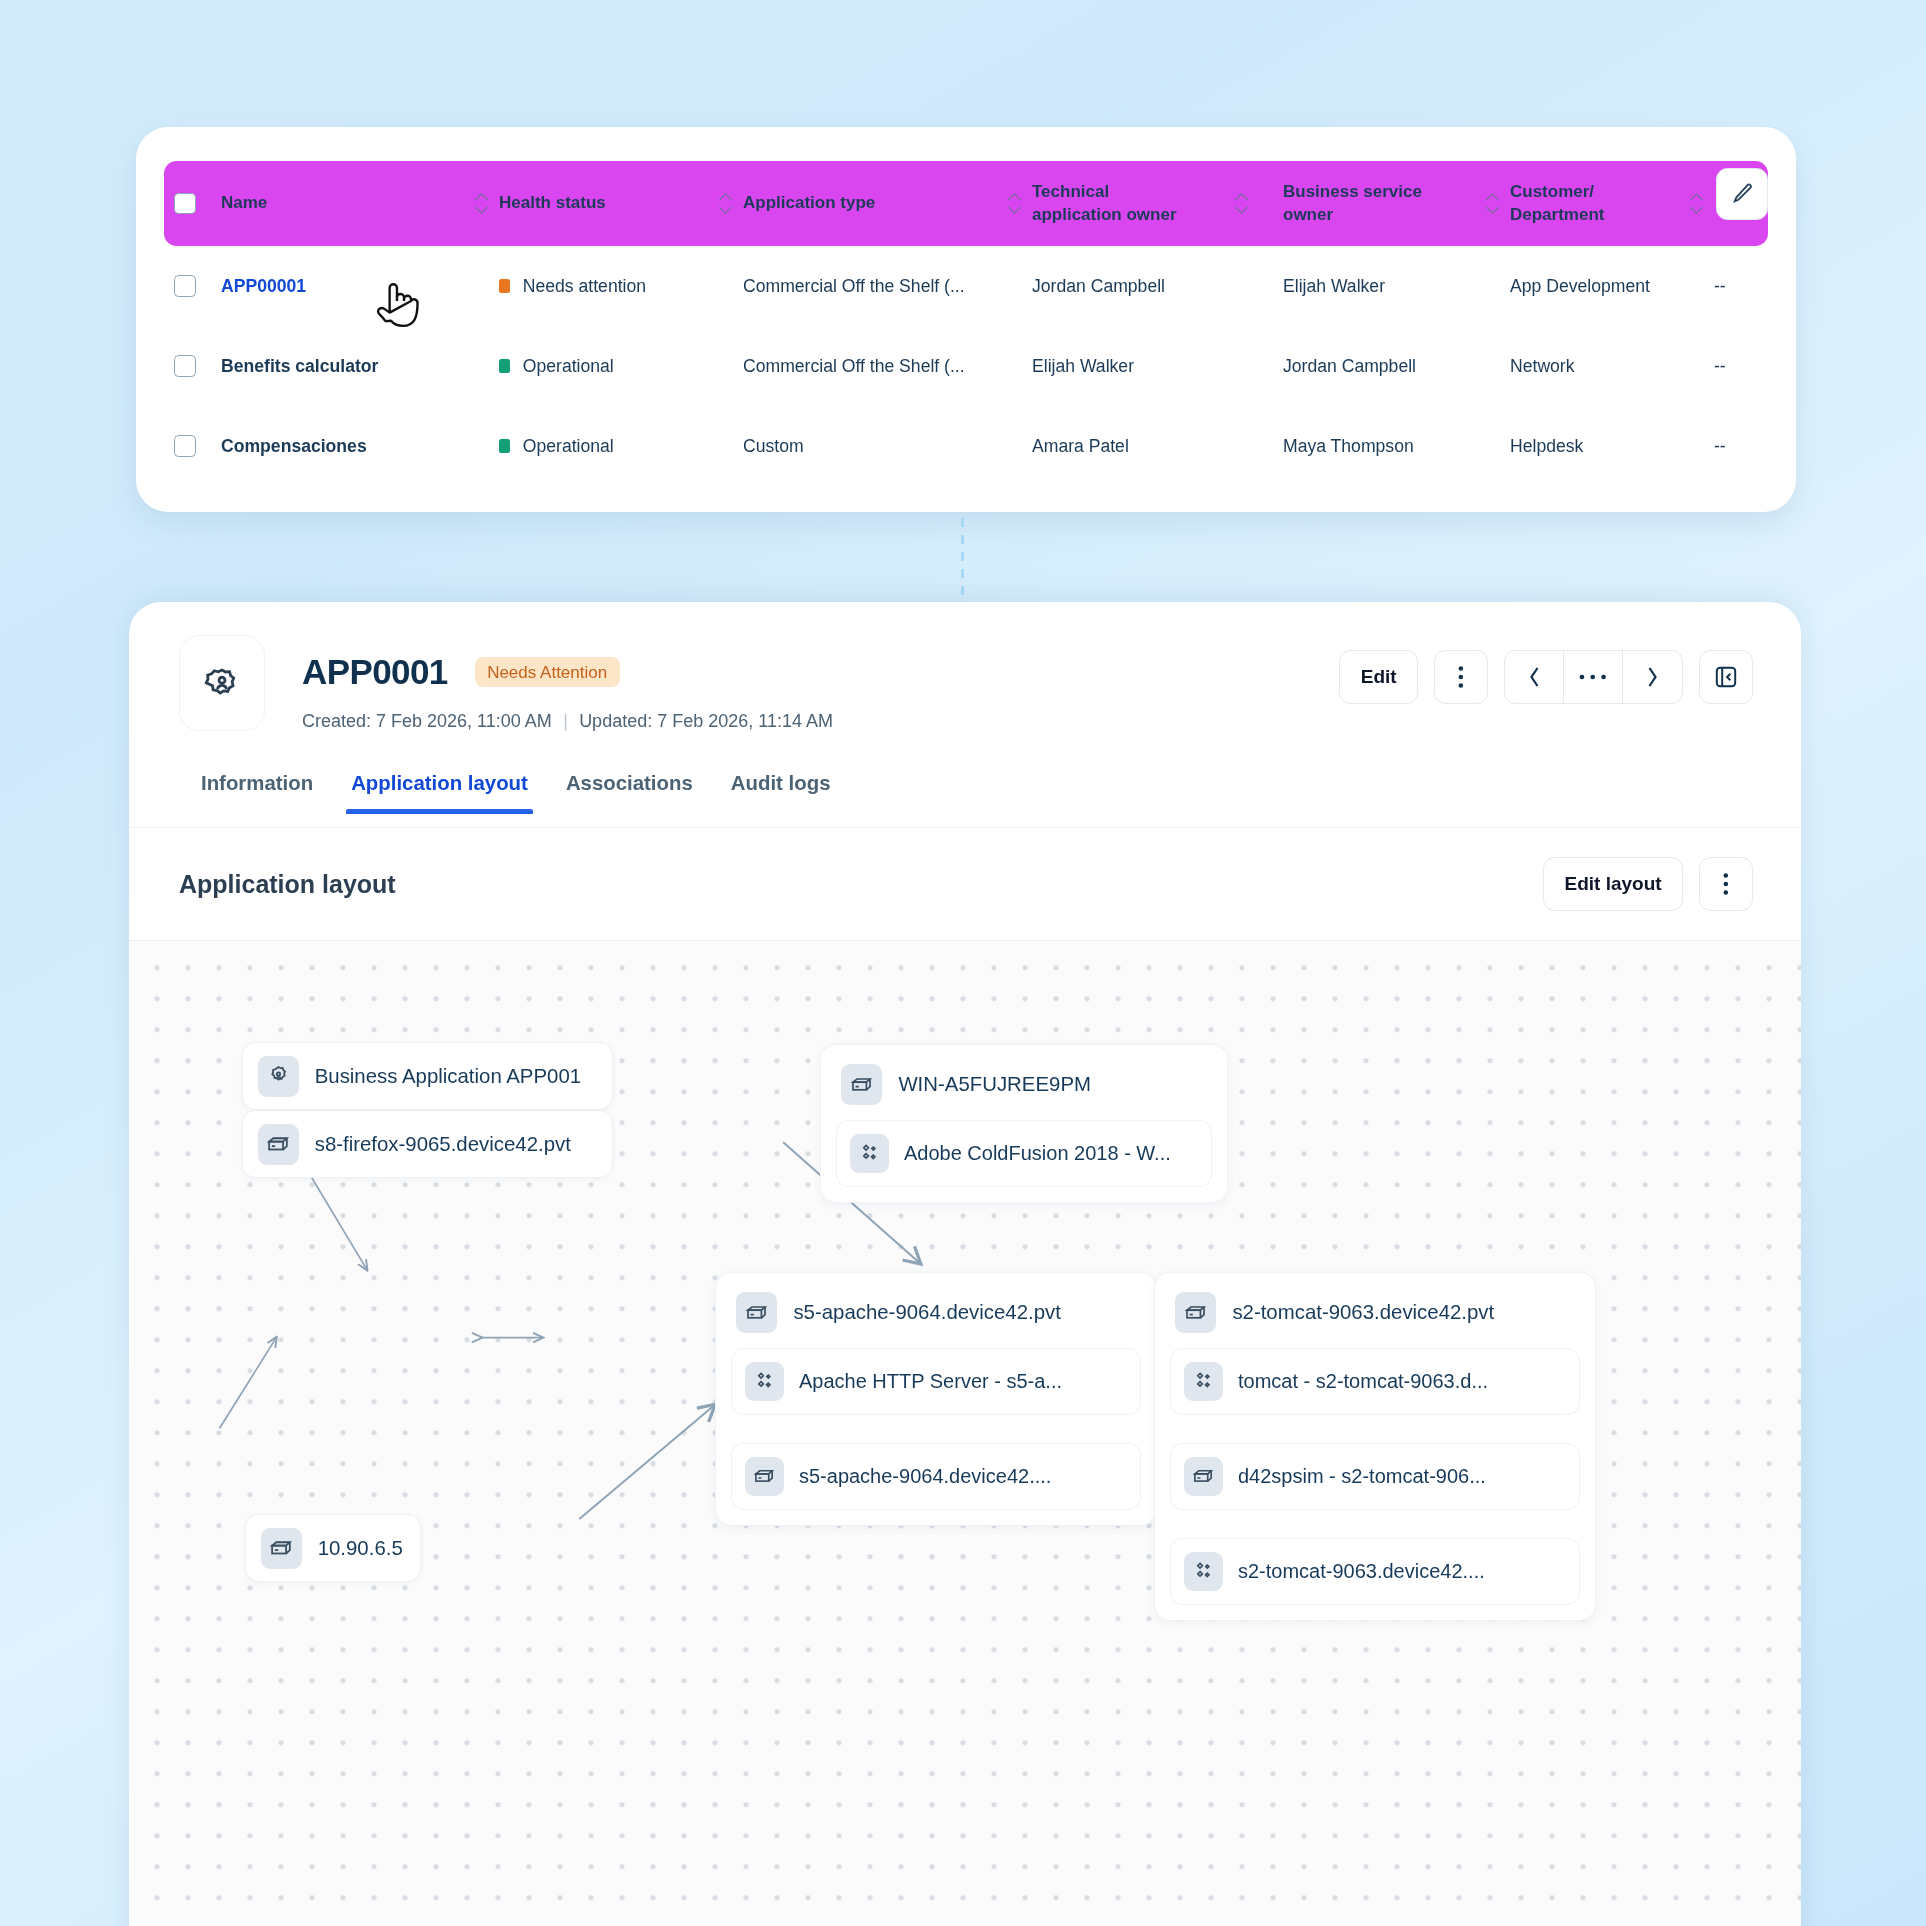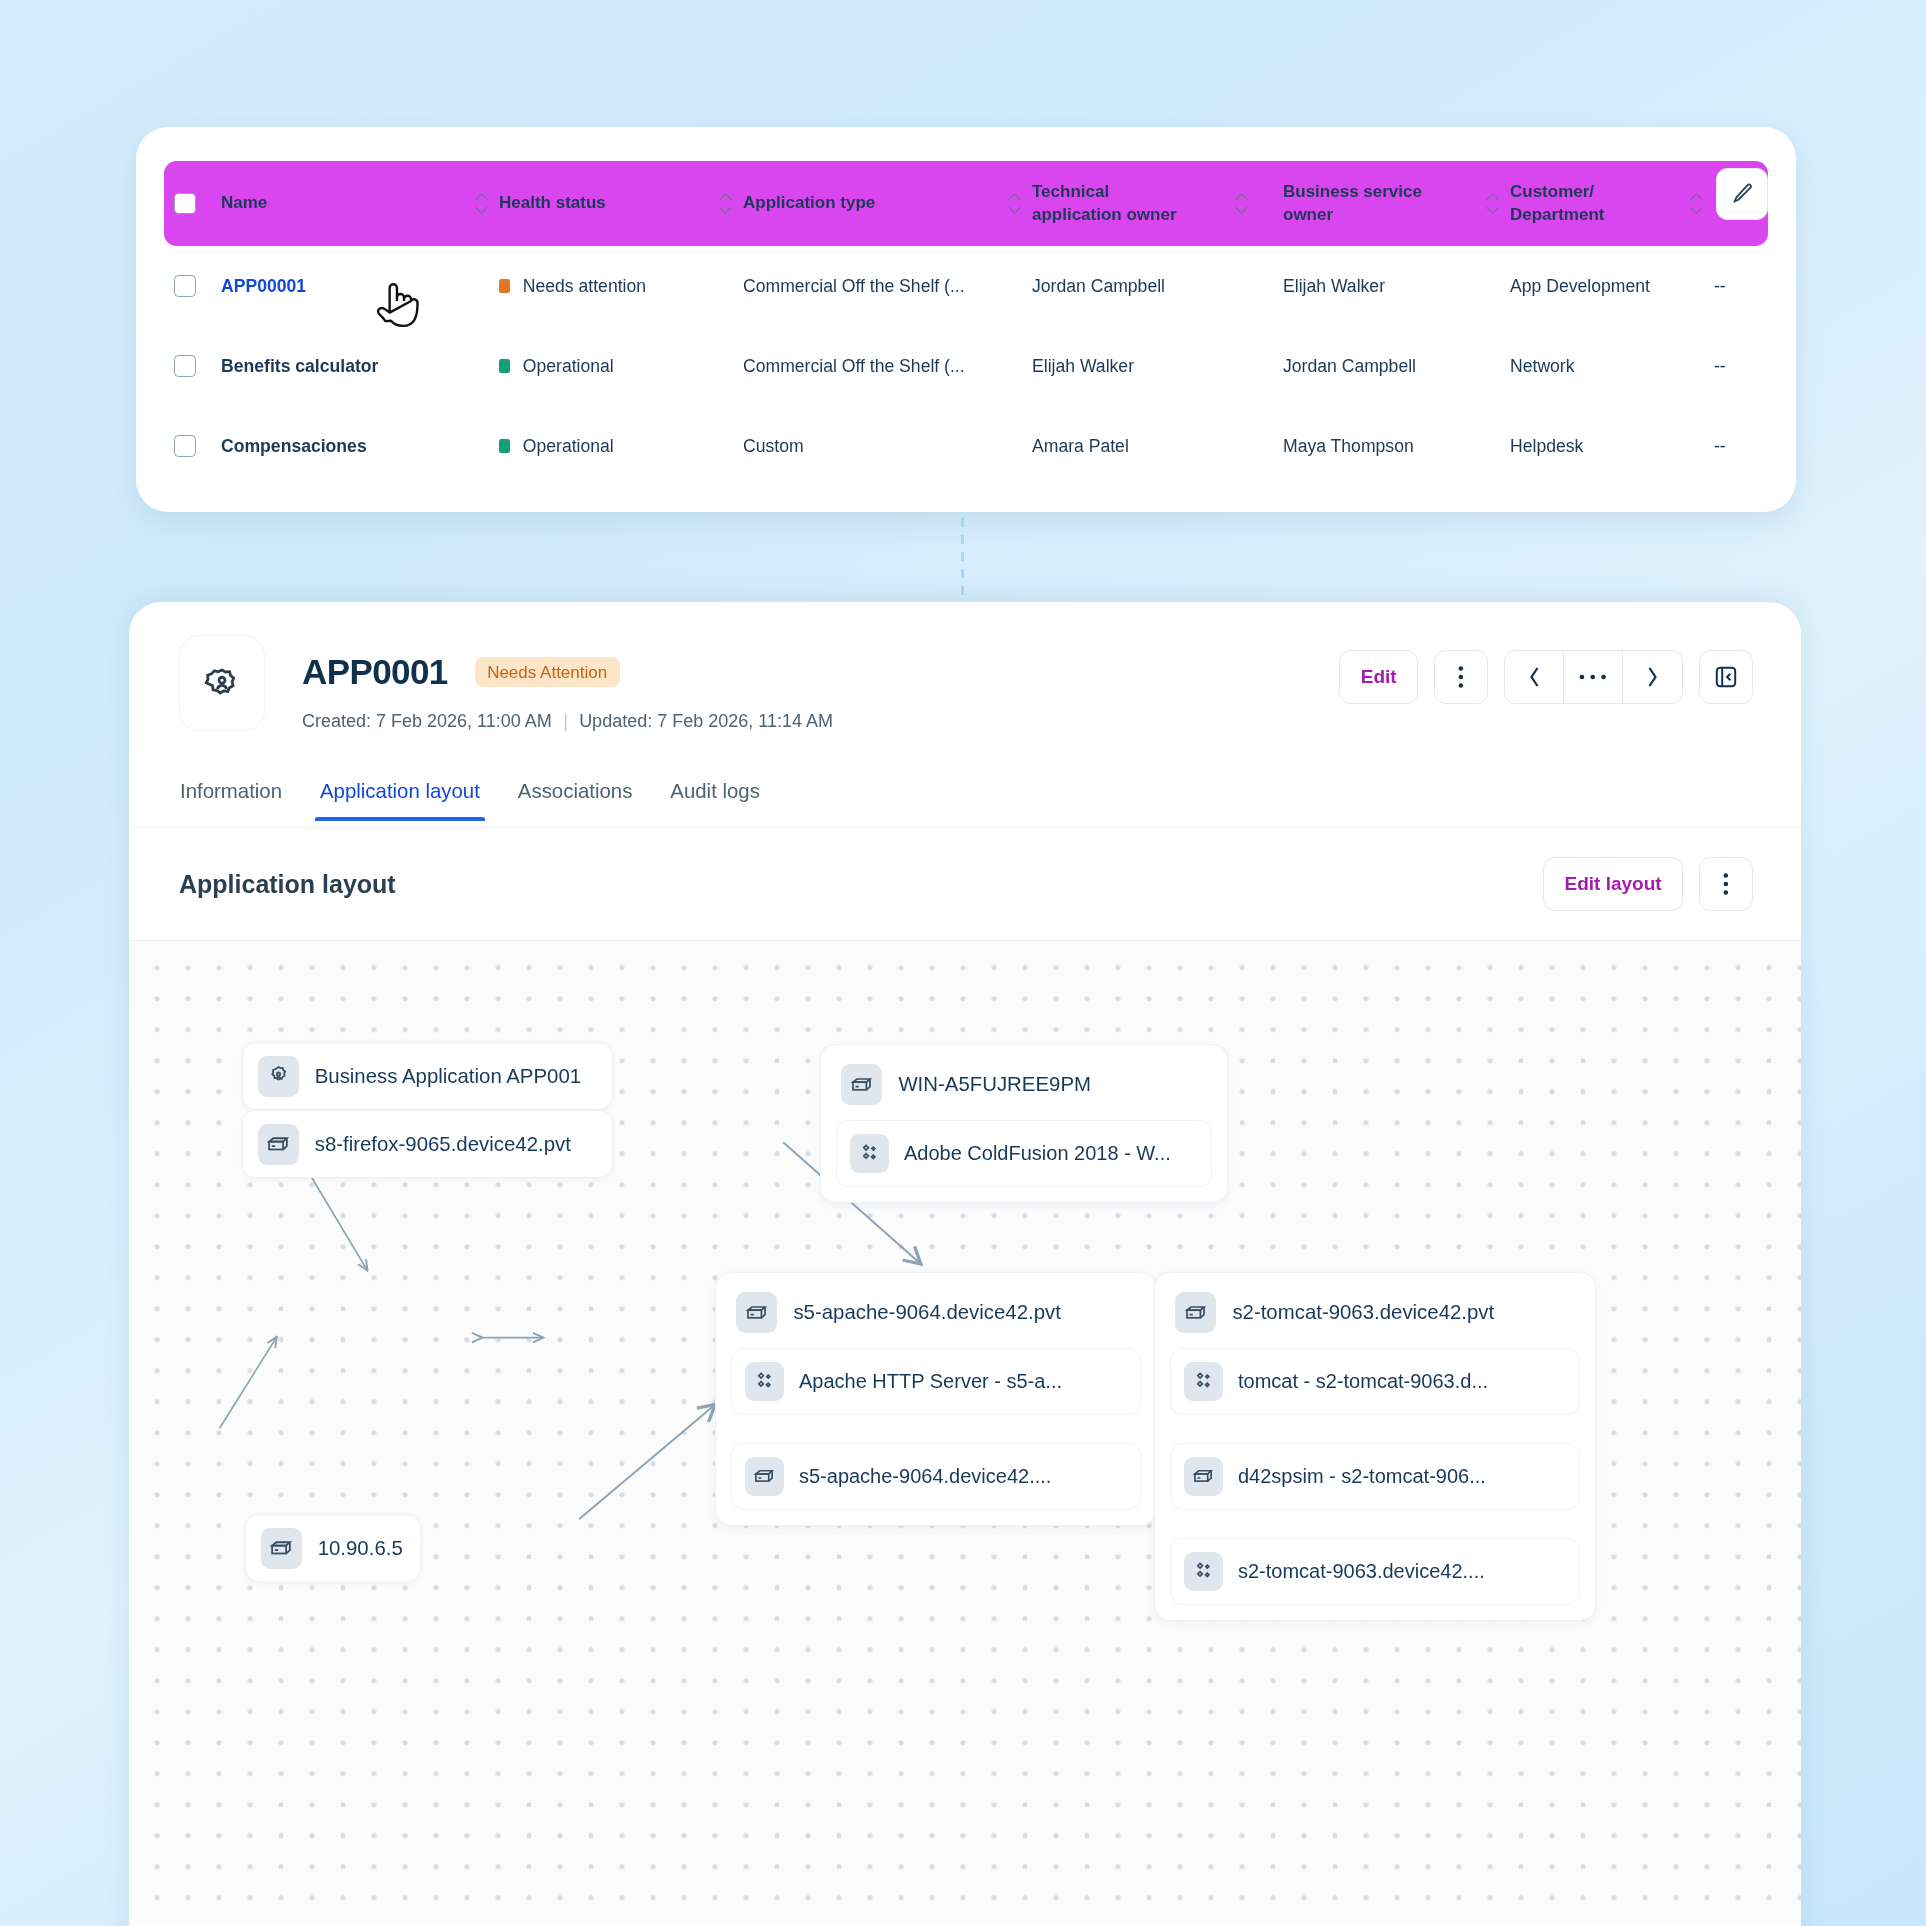--- a/index.html
+++ b/index.html
@@ -141,42 +141,43 @@
   }
   .meta-sep { color: #bcc8d3; }
 
   .head-actions {
     position: absolute; right: 48px; top: 48px;
     display: flex; align-items: center; gap: 16px;
   }
   .btn {
     background:#fff; border: 1.1px solid #e4e9ef; border-radius: 11.3px;
     height: 54px; display:flex; align-items:center; justify-content:center;
-    font-size: 19px; font-weight: bold; color:#a21caf;
+    font-size: 19px; font-weight: bold; color:#0f172a;
     padding: 0 20.4px;
   }
   .btn.sq { width: 54px; padding: 0; }
   .seg {
     display: flex; border: 1.1px solid #e4e9ef; border-radius: 11.3px; overflow: hidden;
     height: 54px;
   }
   .seg > div {
     width: 59px; display:flex; align-items:center; justify-content:center;
     border-right: 1.1px solid #e4e9ef; font-size: 21.5px; color:#10314e;
   }
   .seg > div:last-child { border-right: 0; }
 
   
   .tabs {
     position: relative;
     height: 67px;
     border-bottom: 1.7px solid #eef1f5;
-    display: flex; align-items: center;
-    padding-left: 32px;
+    display: flex; align-items: flex-start;
+    padding-left: 53px;
     gap: 0;
+    font-weight: bold;
   }
   .tab {
     font-size: 20.4px; color: #4c6275;
     padding: 11.3px 19px 17px 19px;
     position: relative;
   }
   .tab.active { color: #1149d6; }
   .tab.active::after {
     content:""; position:absolute; left: 13.6px; right: 13.6px; bottom: -1.7px;
     height: 4.5px; background: #2563eb; border-radius: 2.3px 2.3px 0 0;

